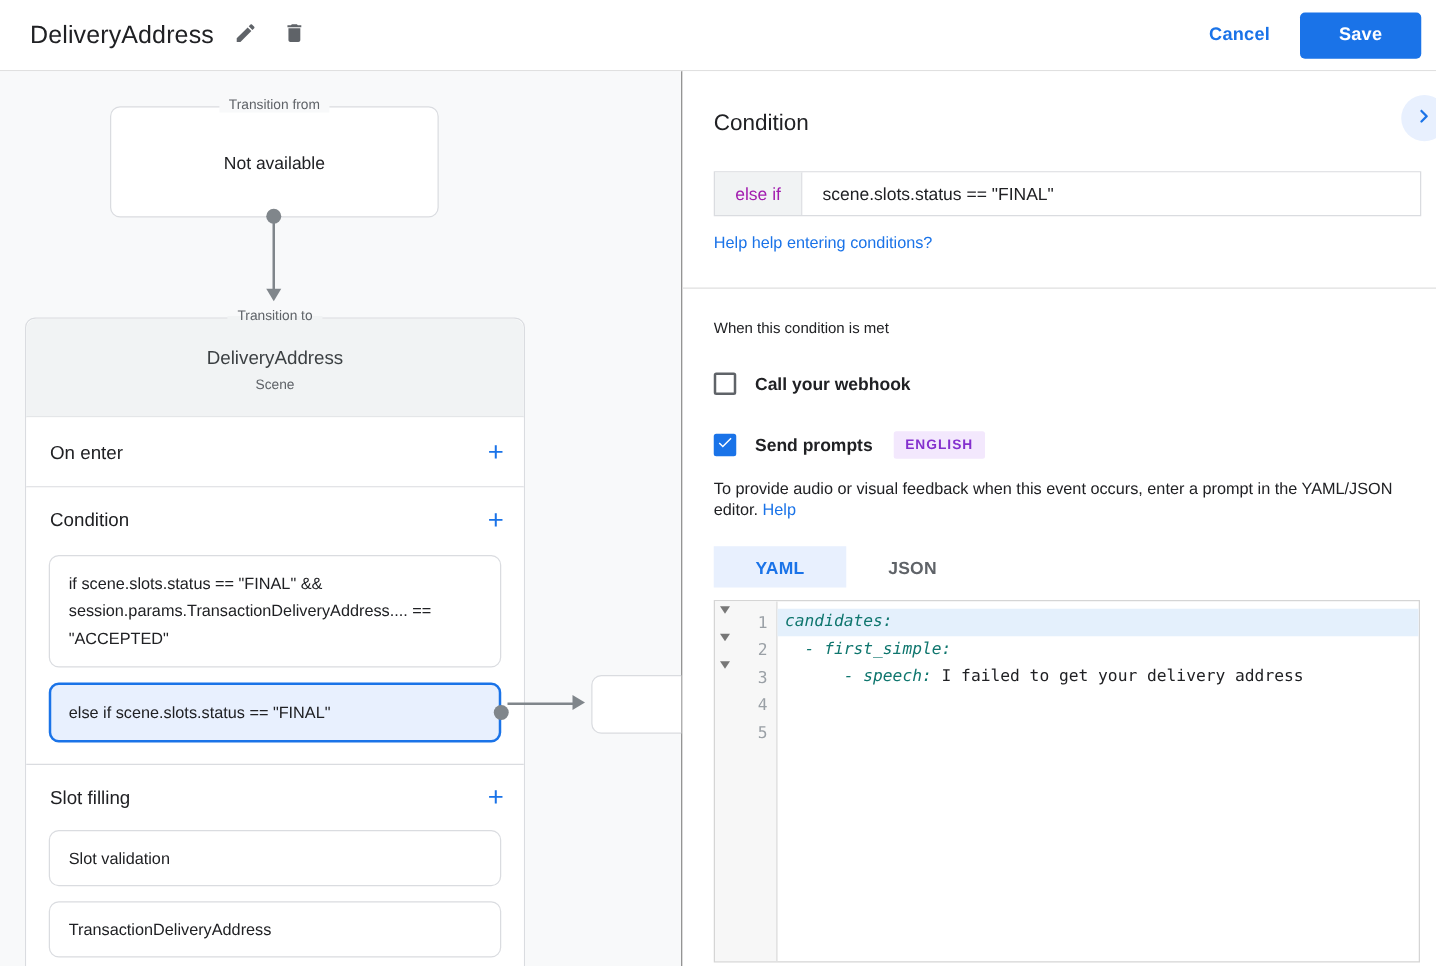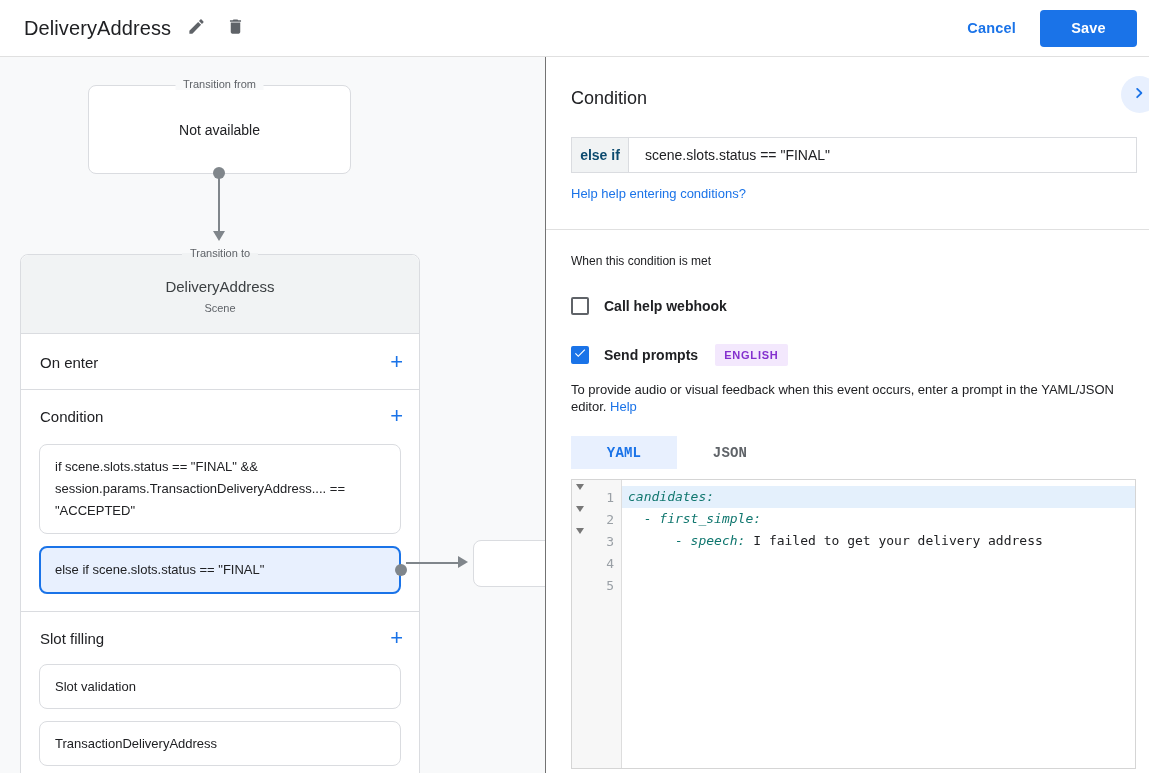--- a/index.html
+++ b/index.html
@@ -74,42 +74,42 @@
               border:1px solid #dadce0; border-radius:8px; }
 
   
   .panel { flex:1; background:#fff; position:relative; padding:31px 0 0 25px; min-width:0; }
   .panel-title { font-size:18px; font-weight:400; color:#202124; }
   .collapse-btn { position:absolute; right:-9px; top:19px; width:37px; height:37px; border-radius:50%;
                   background:#e8f0fe; border:none; cursor:pointer; display:flex; align-items:center; padding-left:7px; }
   .collapse-btn svg { fill:#1a73e8; }
 
   .cond-row { margin-top:28px; width:566px; height:36px; border:1px solid #dadce0; display:flex; align-items:stretch; }
-  .cond-prefix { background:#f1f3f4; border-right:1px solid #dadce0; width:57px; display:flex; align-items:center;
-                 justify-content:center; font-size:14px; color:#0c4a6e; flex:0 0 auto;font-weight:bold; }
+  .cond-prefix { background:#f1f3f4; border-right:1px solid #dadce0; width:70px; display:flex; align-items:center;
+                 justify-content:center; font-size:14px; color:#a21caf; flex:0 0 auto; }
   .cond-input { border:none; outline:none; flex:1; font-size:14px; color:#202124; padding:0 10px 0 16px;
                 font-family:"Liberation Sans", sans-serif; background:#fff; min-width:0; }
   .help-link { display:inline-block; margin-top:13px; font-size:13px; color:#1a73e8; text-decoration:none; }
 
   .divider { height:1px; background:#e0e0e0; margin:27px 0 0 -25px; }
 
   .when-title { margin-top:24px; font-size:12px; font-weight:400; color:#202124; }
 
   .check-row { display:flex; align-items:center; margin-top:29px; }
   .checkbox { width:18px; height:18px; border:2px solid #5f6368; border-radius:2px; background:#fff;
               cursor:pointer; flex:0 0 auto; display:flex; align-items:center; justify-content:center; }
   .checkbox.checked { background:#1a73e8; border-color:#1a73e8; }
   .check-label { margin-left:15px; font-size:14px; font-weight:700; color:#202124; }
   .badge { margin-left:17px; background:#f3e8fd; color:#8430ce; font-size:11px; font-weight:700;
            letter-spacing:.8px; padding:5px 9px; border-radius:2px; }
 
   .helper { margin-top:15px; width:562px; font-size:13px; color:#202124; line-height:17px; }
   .helper a { color:#1a73e8; text-decoration:none; }
 
-  .tabs { margin-top:21px; display:flex;font-family:Liberation Mono, monospace; }
+  .tabs { margin-top:21px; display:flex; }
   .tab { width:106px; height:33px; display:flex; align-items:center; justify-content:center;
          font-size:14px; font-weight:700; color:#5f6368; cursor:pointer; letter-spacing:.2px; }
   .tab.active { background:#e8f0fe; color:#1a73e8; }
 
   .editor { margin-top:10px; width:565px; height:290px; border:1px solid #d5d5d5; display:flex;
             font-family:"DejaVu Sans Mono", monospace; font-size:13px; overflow:hidden; background:#fff; }
   .gutter { width:50px; flex:0 0 50px; background:#f7f7f7; border-right:1px solid #ddd; padding-top:6px; }
   .gutter-row { height:22px; display:flex; align-items:center; }
   .fold { width:14px; padding-left:4px; }
   .fold-tri { width:0; height:0; border-left:4px solid transparent; border-right:4px solid transparent;
@@ -219,21 +219,21 @@
         <input class="cond-input" type="text" value="scene.slots.status == &quot;FINAL&quot;" style="">
       </div>
       <a class="help-link" href="#">Help help entering conditions?</a>
 
       <div class="divider"></div>
 
       <h3 class="when-title">When this condition is met</h3>
 
       <div class="check-row">
         <span class="checkbox" role="checkbox" aria-checked="false"></span>
-        <span class="check-label">Call help webhook</span>
+        <span class="check-label">Call your webhook</span>
       </div>
 
       <div class="check-row">
         <span class="checkbox checked" role="checkbox" aria-checked="true">
           <span>
             <svg width="14" height="14" viewBox="0 0 24 24">
                 <path fill="#fff" d="M9 16.17 4.83 12l-1.42 1.41L9 19 21 7l-1.41-1.41z"></path>
               </svg>
           </span>
         </span>

